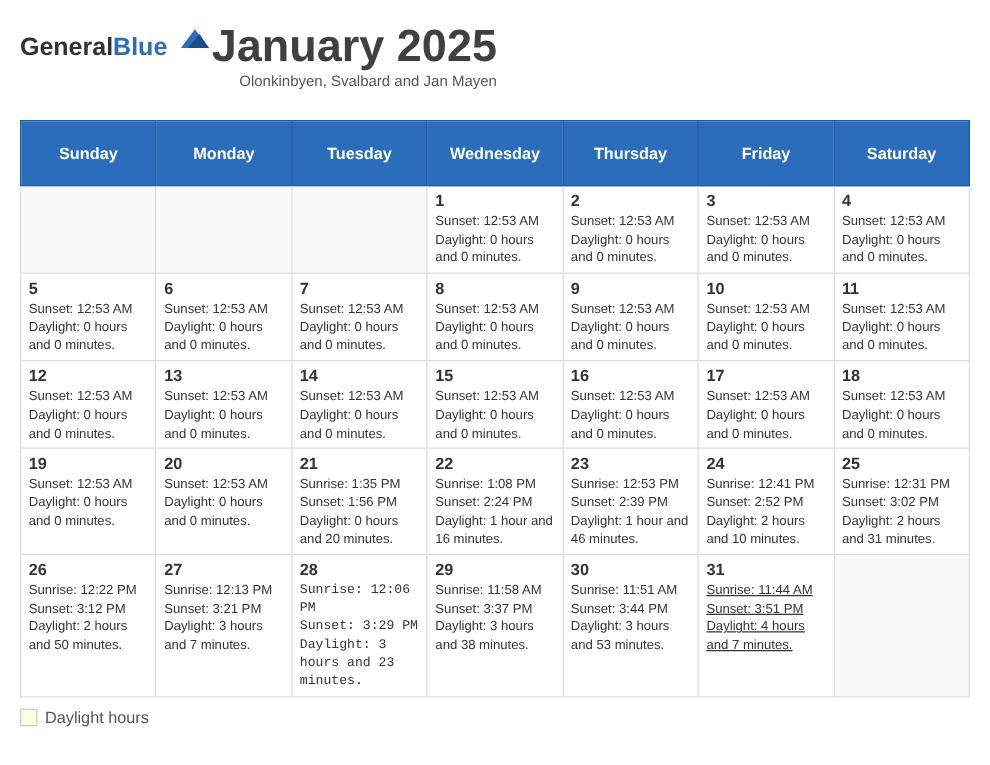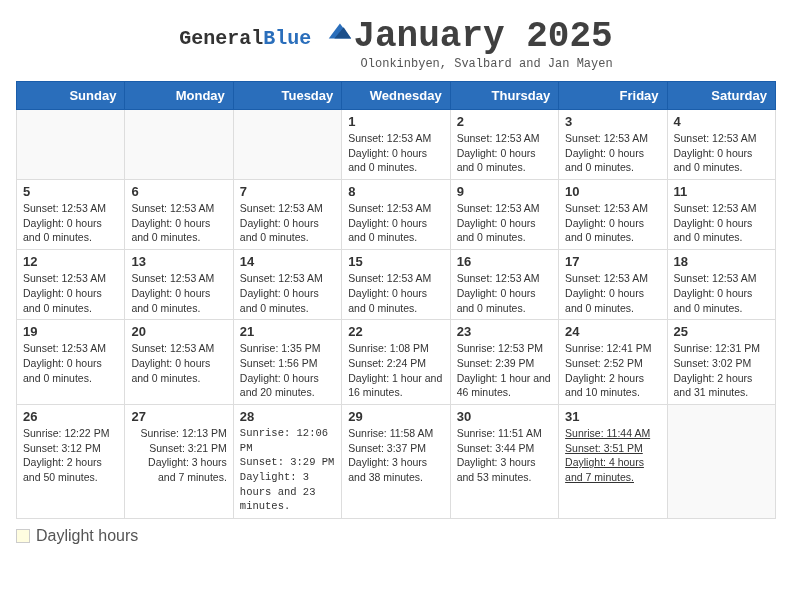--- a/index.html
+++ b/index.html
@@ -5,24 +5,23 @@
     * { box-sizing: border-box; margin: 0; padding: 0; }
     body {
       font-family: Arial, sans-serif;
       background: #fff;
       width: 792px;
       min-height: 612px;
       padding: 16px;
     }
     .header {
       display: flex;
-      justify-content: center;
+      justify-content: flex-start;
       align-items: flex-start;
-      margin-bottom: 10px;
-      font-family: Liberation Mono, monospace;
+      margin-bottom: 24px;
     }
     .logo {
       display: flex;
       align-items: center;
     }
     .logo-text {
       font-size: 20px;
       font-weight: bold;
       line-height: 1.1;
     }
@@ -46,22 +45,22 @@
       color: #555;
     }
     .calendar {
       width: 100%;
       border-collapse: collapse;
       border: 1px solid #ccc;
     }
     .calendar th {
       background-color: #2a6ebb;
       color: #fff;
-      text-align: right;
-      padding: 6px 8px;
+      text-align: center;
+      padding: 18px 8px;
       font-size: 13px;
       border: 1px solid #1a5daa;
     }
     .calendar td {
       vertical-align: top;
       padding: 4px 6px;
       border: 1px solid #ddd;
       width: calc(100% / 7);
       min-height: 80px;
       font-size: 11px;
@@ -76,21 +75,21 @@
     .day-info {
       font-size: 10.5px;
       line-height: 1.4;
       color: #333;
     }
     .empty-cell {
       background: #f9f9f9;
     }
     .legend {
       margin-top: 8px;
-      font-size: 16px;
+      font-size: 13px;
       color: #555;
       display: flex;
       align-items: center;
       gap: 6px;
     }
     .legend-box {
       width: 14px;
       height: 14px;
       background: #fffde0;
       border: 1px solid #ccc;
@@ -274,21 +273,21 @@
       </tr>
       <tr>
         <td>
           <span class="day-number">26</span>
           <div class="day-info" style="white-space: pre-line;">Sunrise: 12:22 PM
 Sunset: 3:12 PM
 Daylight: 2 hours and 50 minutes.</div>
         </td>
         <td>
           <span class="day-number">27</span>
-          <div class="day-info" style="white-space: pre-line; text-align: right;">Sunrise: 12:13 PM
+          <div class="day-info" style="white-space: pre-line;">Sunrise: 12:13 PM
 Sunset: 3:21 PM
 Daylight: 3 hours and 7 minutes.</div>
         </td>
         <td>
           <span class="day-number">28</span>
           <div class="day-info" style="white-space: pre-line; font-family: Liberation Mono, monospace;">Sunrise: 12:06 PM
 Sunset: 3:29 PM
 Daylight: 3 hours and 23 minutes.</div>
         </td>
         <td>

